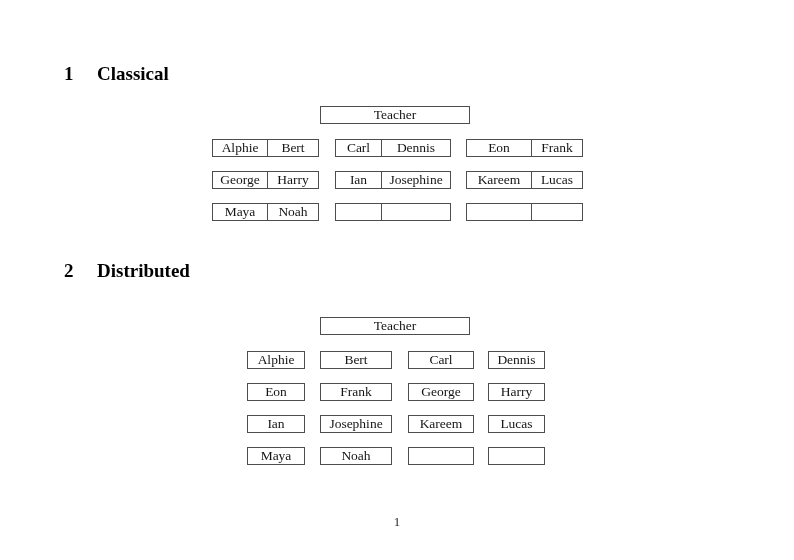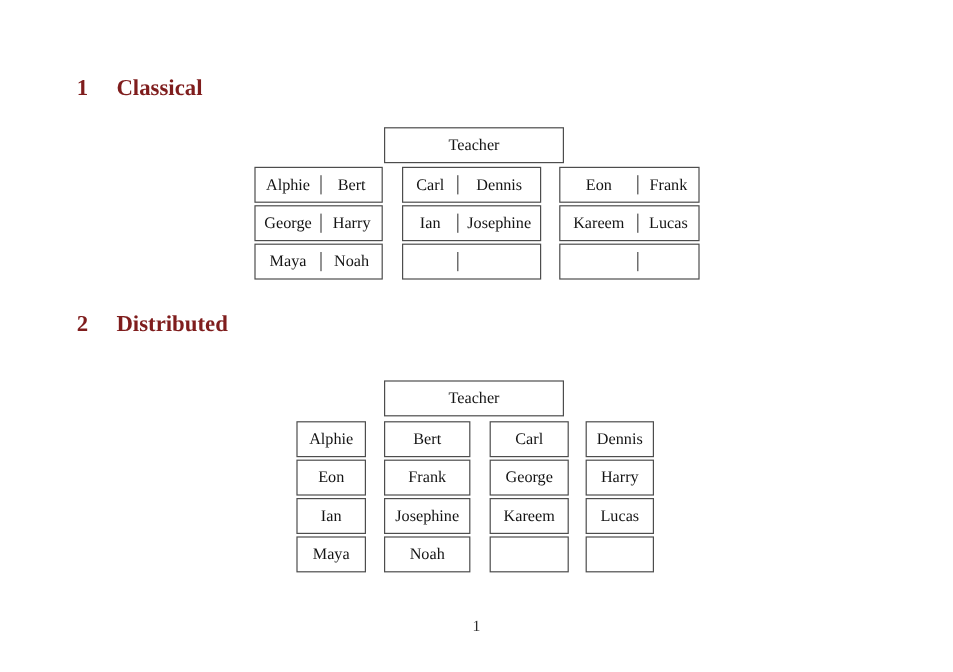--- a/index.html
+++ b/index.html
@@ -10,32 +10,32 @@
     background: #ffffff;
     font-family: "Liberation Serif", serif;
     color: #141414;
     overflow: hidden;
   }
   .section-heading {
     position: absolute;
     left: 64px;
     font-size: 19px;
     font-weight: bold;
-    color: #7f1d1d;
+    color: #000000;
     white-space: nowrap;
   }
   .section-heading .sec-num { display: inline-block; min-width: 10px; }
   .section-heading .sec-title { display: inline-block; margin-left: 23px; }
   .heading-1 { top: 63px; }
   .heading-2 { top: 260px; }
 
   .box {
     position: absolute;
     box-sizing: border-box;
-    height: 30px;
+    height: 18px;
     border: 1px solid #4d4d4d;
     background: #ffffff;
     display: flex;
     align-items: center;
   }
   .box .cell {
     box-sizing: border-box;
     text-align: center;
     font-size: 13.5px;
     line-height: 16px;

